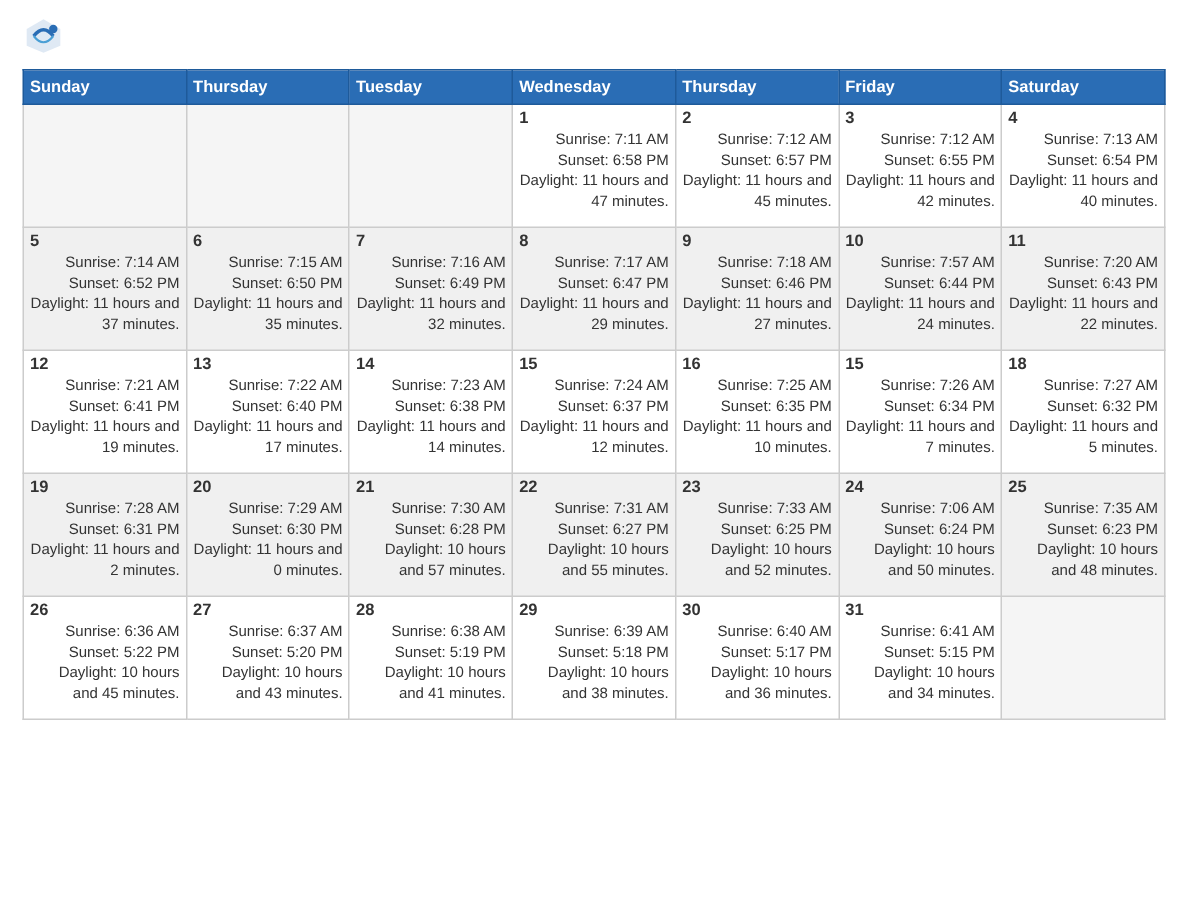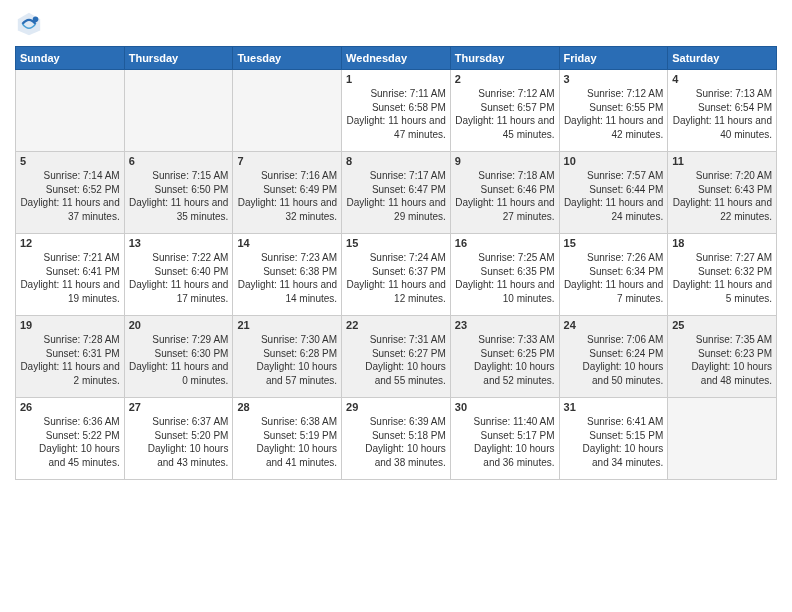--- a/index.html
+++ b/index.html
@@ -318,21 +318,21 @@
 Daylight: 10 hours and 41 minutes.</div>
           </td>
           <td>
             <span class="day-num">29</span>
             <div class="day-info">Sunrise: 6:39 AM
 Sunset: 5:18 PM
 Daylight: 10 hours and 38 minutes.</div>
           </td>
           <td>
             <span class="day-num">30</span>
-            <div class="day-info">Sunrise: 11:40 AM
+            <div class="day-info">Sunrise: 6:40 AM
 Sunset: 5:17 PM
 Daylight: 10 hours and 36 minutes.</div>
           </td>
           <td>
             <span class="day-num">31</span>
             <div class="day-info">Sunrise: 6:41 AM
 Sunset: 5:15 PM
 Daylight: 10 hours and 34 minutes.</div>
           </td>
           <td class="empty"></td>

